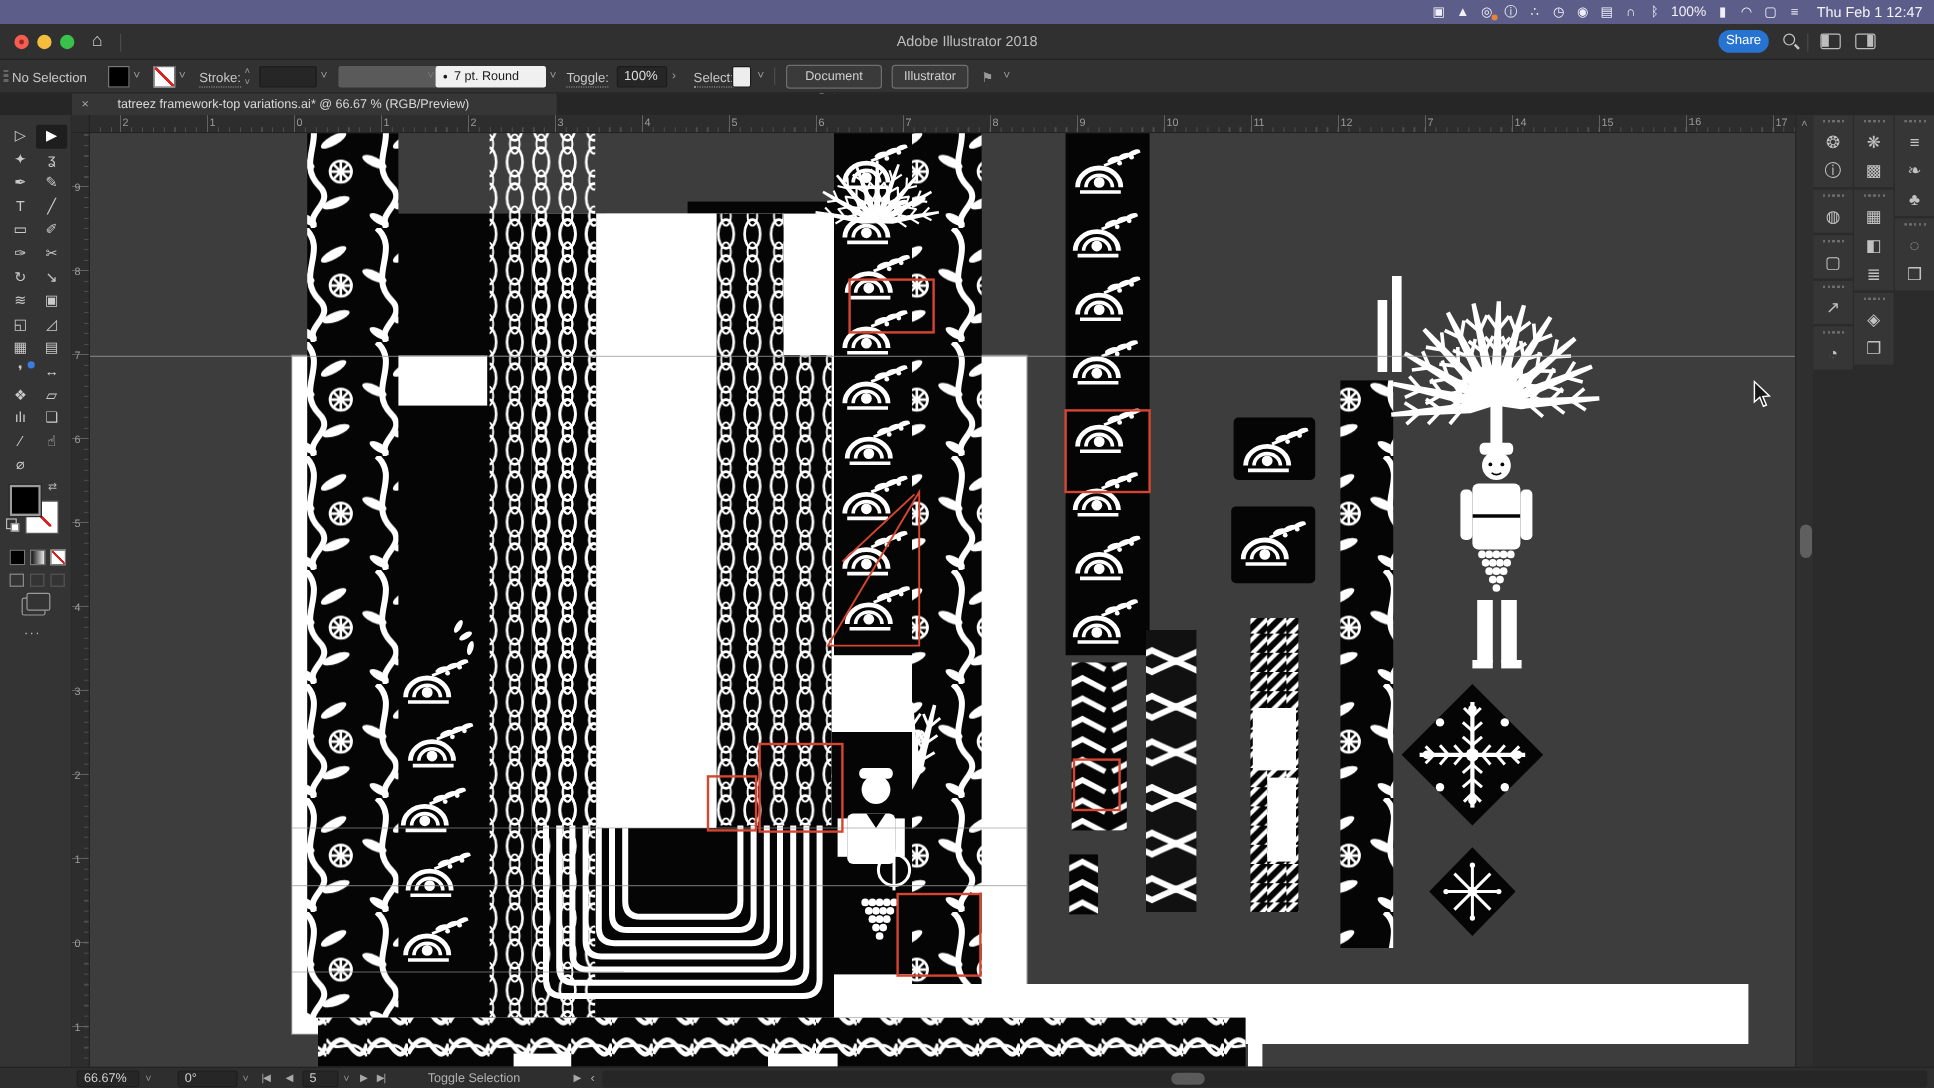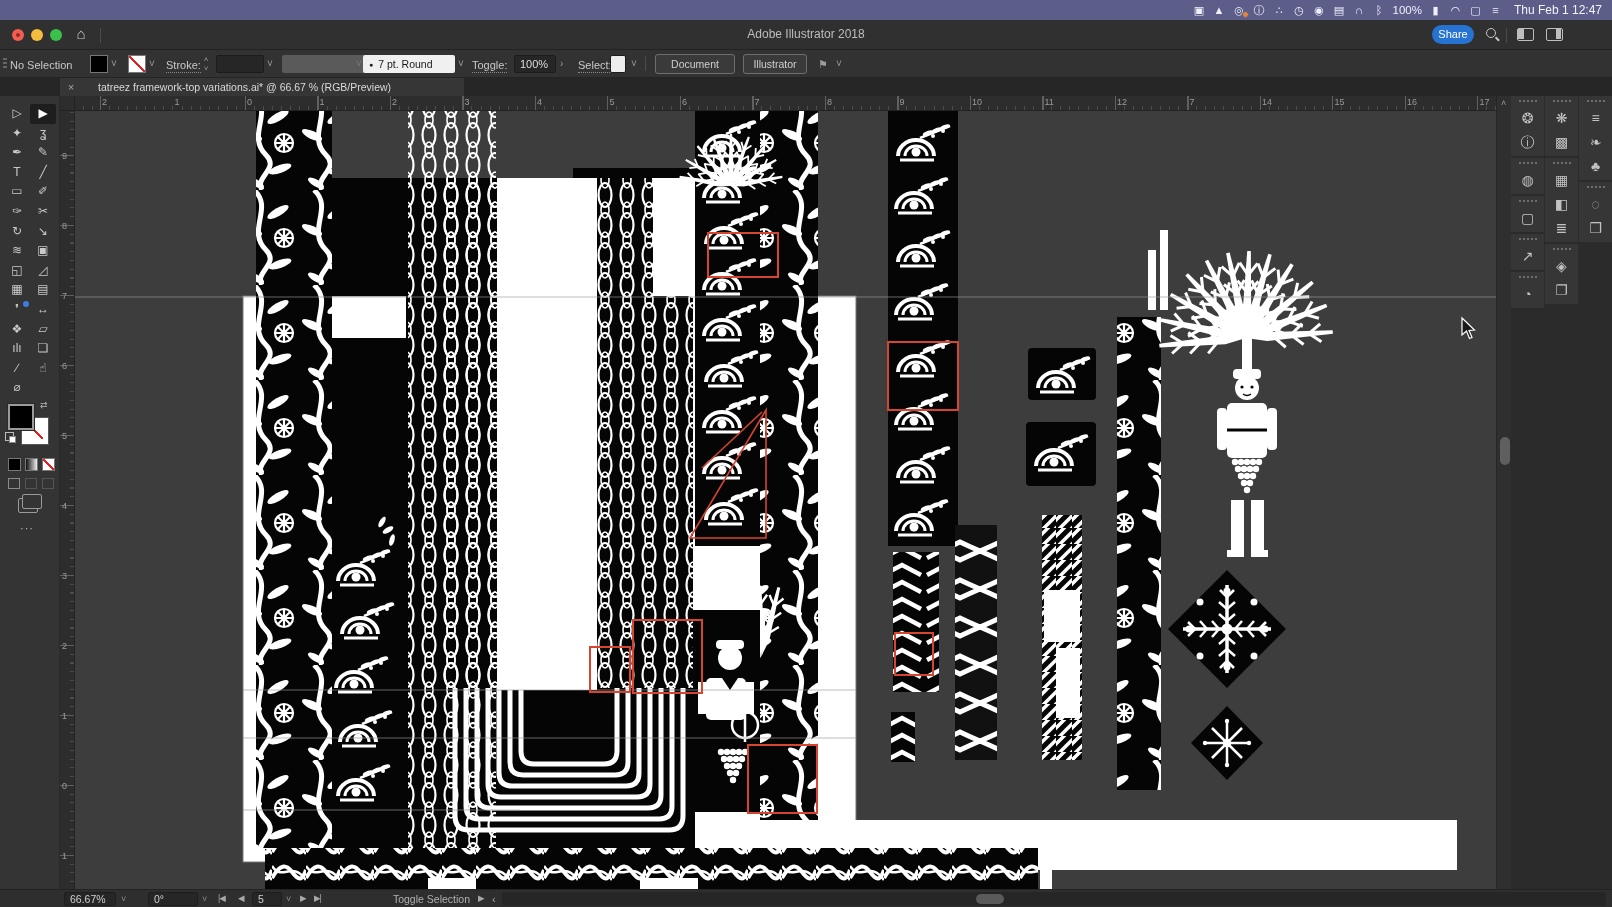--- a/index.html
+++ b/index.html
@@ -117,21 +117,21 @@
     background:repeating-linear-gradient(90deg,#6e6e6e 0 2px,transparent 2px 4px); }
   .dock-icon { color:#c2c2c2; font-size:14px; line-height:16px; }
 
   
   #statusbar { position:absolute; left:0; top:889px; width:1612px; height:18px; background:#2e2e2e;
     border-top:1px solid #232323; color:#b5b5b5; font-size:10.5px; }
   #statusbar .sfield { position:absolute; top:2px; height:14px; background:#262626; border:1px solid #1e1e1e;
     border-radius:2px; line-height:13px; padding:0 5px; color:#cfcfcf; }
   #statusbar .schev { position:absolute; top:4px; color:#8f8f8f; font-size:9px; }
   #statusbar .nav { position:absolute; top:3px; color:#a8a8a8; font-size:8.5px; letter-spacing:-1px; }
-  #status-text { position:absolute; left:320px; top:3px; width:150px; text-align:right; color:#b0b0b0; }
+  #status-text { position:absolute; left:320px; top:3px; width:150px; text-align:center; color:#b0b0b0; }
   #hscroll { position:absolute; left:502px; top:2px; width:1104px; height:14px; background:#262626; border-radius:2px; }
   #hscroll-thumb { position:absolute; left:474px; top:2px; width:28px; height:10px; background:#5a5a5a; border-radius:5px; }
 </style>
 </head>
 <body>
 
 <div id="menubar">
   <span id="apple-logo"></span>
   <div id="menu-tray">
       <span class="tray-icon">▣</span>
@@ -284,21 +284,21 @@
     <span class="rlabel" style="left: 607px;">6</span>
     <span class="rlabel" style="left: 679.5px;">7</span>
     <span class="rlabel" style="left: 752px;">8</span>
     <span class="rlabel" style="left: 824.5px;">9</span>
     <span class="rlabel" style="left: 897px;">10</span>
     <span class="rlabel" style="left: 969.5px;">11</span>
     <span class="rlabel" style="left: 1042px;">12</span>
     <span class="rlabel" style="left: 1114.5px;">7</span>
     <span class="rlabel" style="left: 1187px;">14</span>
     <span class="rlabel" style="left: 1259.5px;">15</span>
-    <span class="rlabel" style="left: 1332px;">16</span>
+    <span class="rlabel" style="left: 1332px; font-family: Liberation Mono, monospace;">16</span>
     <span class="rlabel" style="left: 1404.5px;">17</span>
   </div>
 <div id="vruler">
     <span class="rlabel v" style="top: 40px;">9</span>
     <span class="rlabel v" style="top: 110px;">8</span>
     <span class="rlabel v" style="top: 180px;">7</span>
     <span class="rlabel v" style="top: 250px;">6</span>
     <span class="rlabel v" style="top: 320px;">5</span>
     <span class="rlabel v" style="top: 390px;">4</span>
     <span class="rlabel v" style="top: 460px;">3</span>

